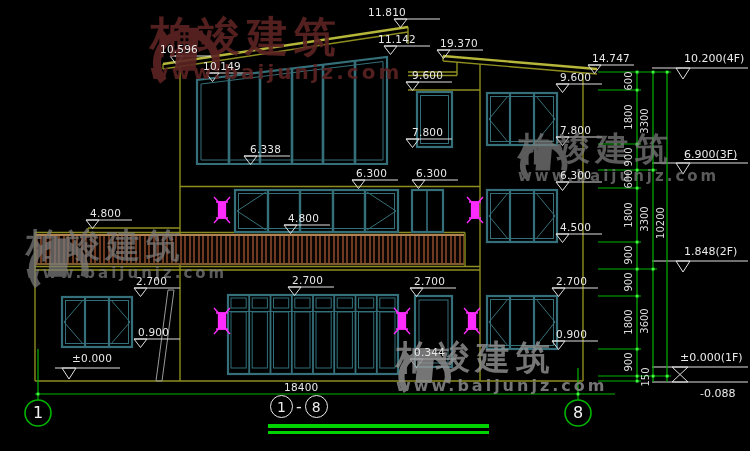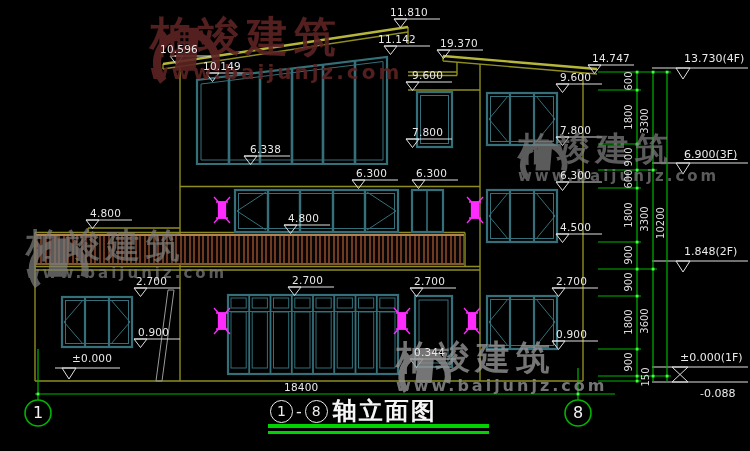--- a/index.html
+++ b/index.html
@@ -257,21 +257,21 @@
     <svg width="58" height="58" viewBox="0 0 100 100">
       <path d="M18 88A40 40 0 1 1 88 74" fill="none" stroke="currentColor" stroke-width="11"></path>
       <rect x="40" y="16" width="28" height="58" fill="currentColor" transform="skewX(-5)"></rect>
     </svg>
     <div class="wtxt">
       <span class="wbrand" style="font-size:34px;">柏竣建筑</span>
       <span class="wsite" style="font-size:16px;">www.baijunjz.com</span>
     </div>
   </div>
 
-  <span class="lb" style="left:390px;top:6px;text-align:center;">11.810</span>
+  <span class="lb" style="left:368px;top:6px;text-align:center;">11.810</span>
   <span class="lb" style="left:378px;top:33px;">11.142</span>
   <span class="lb" style="left:440px;top:37px;">19.370</span>
   <span class="lb" style="left:152px;top:43px;margin-left:8px;">10.596</span>
   <span class="lb" style="left:203px;top:60px;">10.149</span>
   <span class="lb" style="left:592px;top:52px;">14.747</span>
   <span class="lb" style="left:412px;top:69px;">9.600</span>
   <span class="lb" style="left:560px;top:71px;">9.600</span>
   <span class="lb" style="left:412px;top:126px;">7.800</span>
   <span class="lb" style="left:560px;top:124px;">7.800</span>
   <span class="lb" style="left:250px;top:143px;">6.338</span>
@@ -283,21 +283,21 @@
   <span class="lb" style="left:560px;top:221px;">4.500</span>
   <span class="lb" style="left:136px;top:275px;">2.700</span>
   <span class="lb" style="left:292px;top:274px;">2.700</span>
   <span class="lb" style="left:414px;top:275px;">2.700</span>
   <span class="lb" style="left:556px;top:275px;">2.700</span>
   <span class="lb" style="left:138px;top:326px;">0.900</span>
   <span class="lb" style="left:556px;top:328px;">0.900</span>
   <span class="lb" style="left:414px;top:346px;">0.344</span>
   <span class="lb" style="left:72px;top:352px;">±0.000</span>
 
-  <span class="lbr" style="left:684px;top:52px;">13.730(4F)</span>
+  <span class="lbr" style="left:684px;top:52px;">10.200(4F)</span>
   <span class="lbr" style="left:684px;top:148px;text-decoration:underline;">6.900(3F)</span>
   <span class="lbr" style="left:684px;top:245px;">1.848(2F)</span>
   <span class="lbr" style="left:680px;top:351px;">±0.000(1F)</span>
   <span class="lbr" style="left:700px;top:387px;">-0.088</span>
 
   <span class="vt" style="left:628px;top:81px;">600</span>
   <span class="vt" style="left:628px;top:117px;">1800</span>
   <span class="vt" style="left:628px;top:157px;">900</span>
   <span class="vt" style="left:628px;top:179px;">600</span>
   <span class="vt" style="left:628px;top:215px;">1800</span>
@@ -313,18 +313,17 @@
 
   <span class="lb" style="left:284px;top:381px;">18400</span>
 
   <span class="axnum" style="left:38px;top:413px;">1</span>
   <span class="axnum" style="left:578px;top:413px;">8</span>
 
   <div id="title-row">
     <span class="circ">1</span>
     <span class="tdash">-</span>
     <span class="circ">8</span>
-    <span id="title-text">轴立面图</span>
   </div>
   <div class="grnline" style="top:424px;height:4px;"></div>
   <div class="grnline" style="top:431px;height:2.5px;"></div>
 
 </div>
 
 </body></html>

